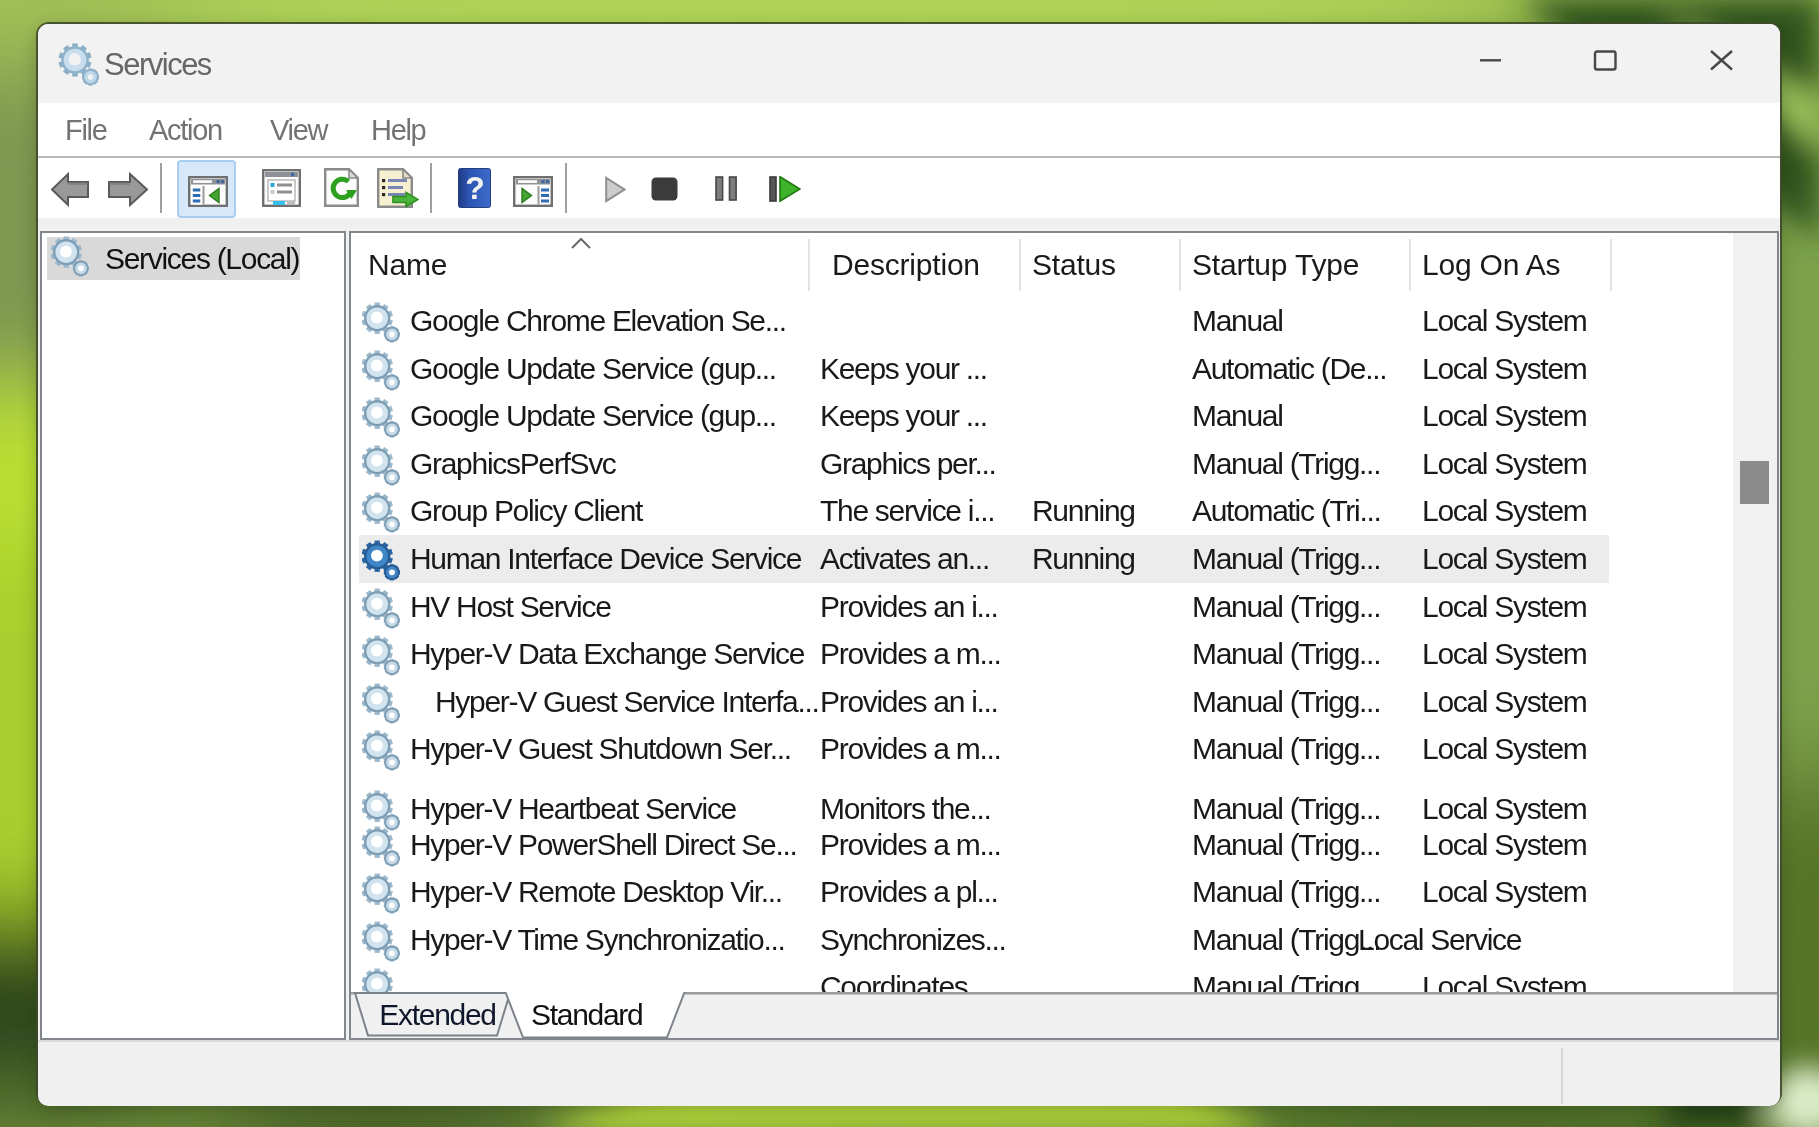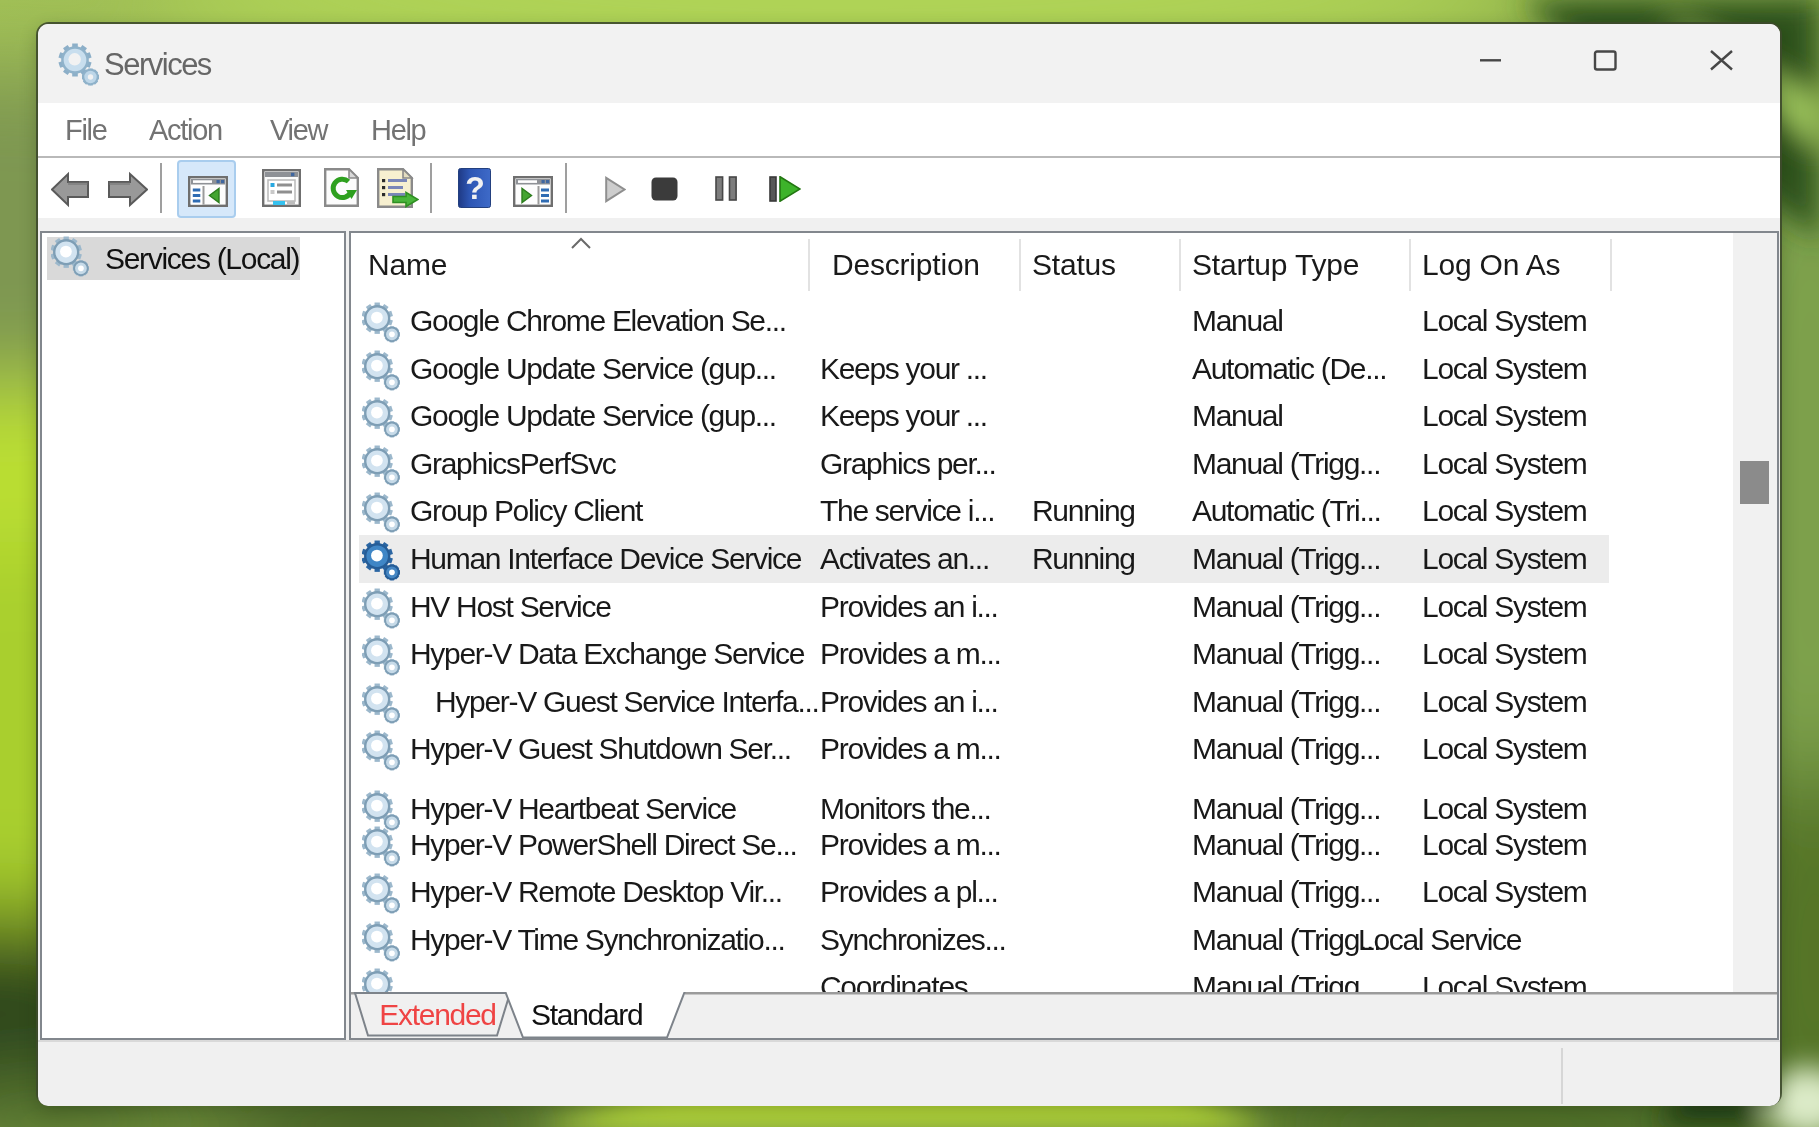--- a/index.html
+++ b/index.html
@@ -394,19 +394,19 @@
     <div class="abs" style="left:1382px;top:0;width:44px;height:759px;background:#f1f1f1;"></div>
     <div class="abs" style="left:1389px;top:228px;width:29px;height:43px;background:#8b8b8b;"></div>
 
     <svg class="abs" style="left:0;top:759px" width="1426" height="46" viewBox="0 0 1426 46">
       <rect x="0" y="0" width="1426" height="46" fill="#f0f0f0"></rect>
       <rect x="0" y="0" width="154" height="2.5" fill="#9b9b9b"></rect>
       <rect x="334" y="0" width="1092" height="2.5" fill="#9b9b9b"></rect>
       <polygon points="4,1 159,1 146,43.5 17,43.5" fill="#f0f0f0" stroke="#7d838a" stroke-width="2"></polygon>
       <path d="M154,-1 L172,45.5 L316,45.5 L334,-1" fill="#ffffff" stroke="#7d838a" stroke-width="2"></path>
     </svg>
-    <div class="abs" style="left:27px;top:760px;width:119px;height:44px;line-height:44px;text-align:center;font-size:30px;letter-spacing:-1.3px;color:#ef4444;">Extended</div>
+    <div class="abs" style="left:27px;top:760px;width:119px;height:44px;line-height:44px;text-align:center;font-size:30px;letter-spacing:-1.3px;color:#0f172a;">Extended</div>
     <div class="abs" style="left:180px;top:760px;width:110px;height:44px;line-height:44px;text-align:center;font-size:30px;letter-spacing:-1.3px;color:#111;">Standard</div>
   </div>
   <div id="statusbar">
     <div class="abs" style="left:1523px;top:6px;width:2px;height:56px;background:#d6d6d6;"></div>
   </div>
 </div>
 
 </body></html>

